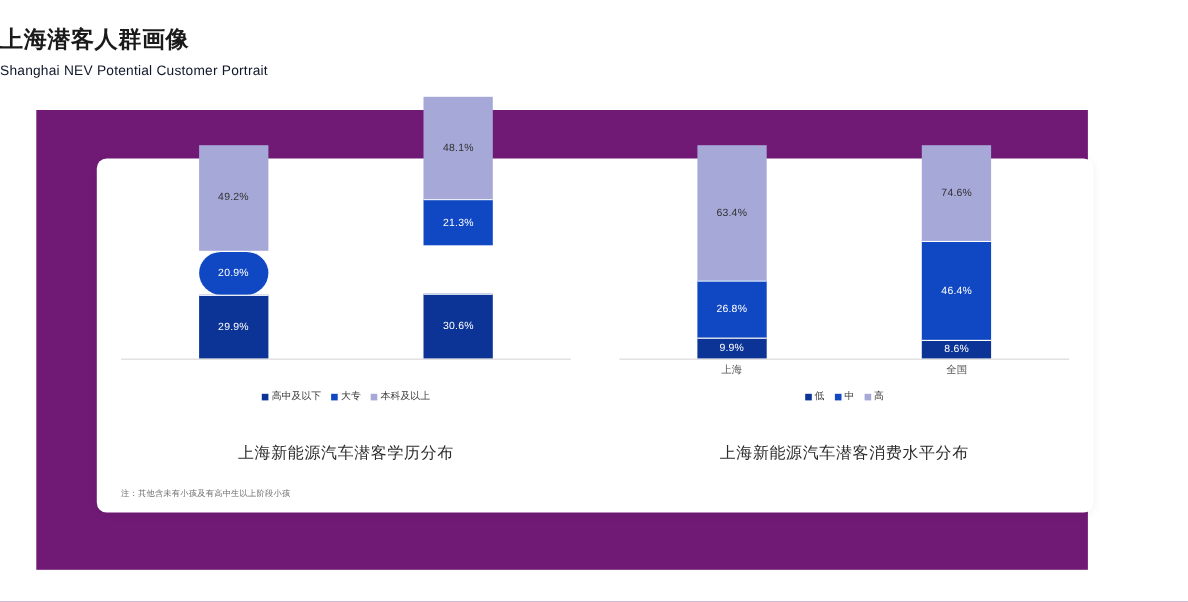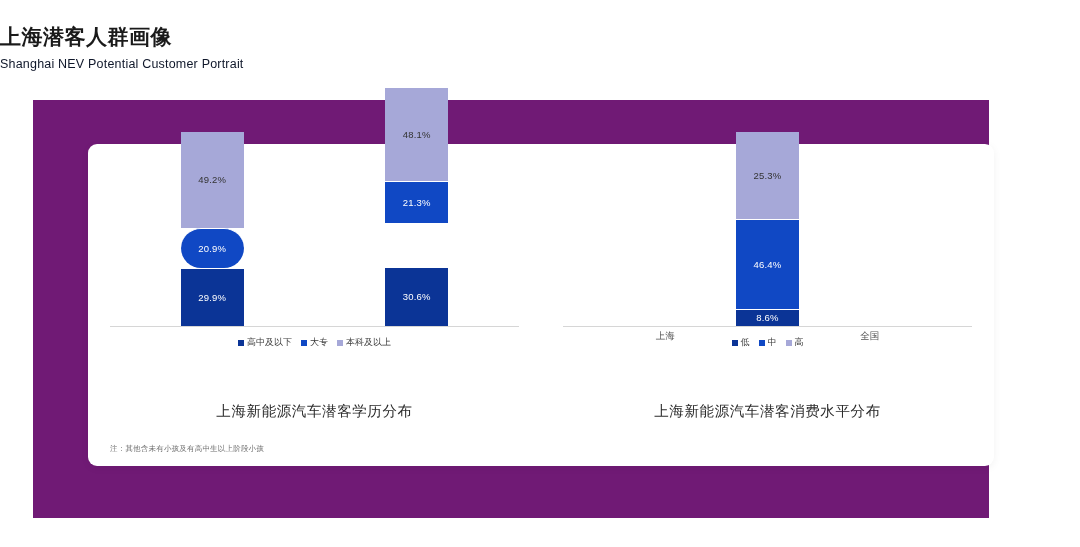--- a/index.html
+++ b/index.html
@@ -141,21 +141,21 @@
     text-align: center;
     font-size: 9.5px;
     color: #555555;
   }
 
   
   .legend {
     position: absolute;
     left: 0;
     right: 0;
-    top: 192px;
+    top: 210px;
     display: flex;
     justify-content: center;
     align-items: center;
     gap: 9px;
   }
   .legend-item {
     display: flex;
     align-items: center;
     gap: 3px;
   }
@@ -253,22 +253,33 @@
                 <span class="legend-label">本科及以上</span>
               </div>
             </div>
           <div class="caption">上海新能源汽车潜客学历分布</div>
         </div>
 
         <div class="chart-block">
           <div class="plot">
             <div class="bars">
                 <div class="bar">
+                  <div class="seg light" style="background: rgb(166, 168, 216); height: 122.806px;">
+                    <span class="seg-label">63.4%</span>
+                  </div>
+                  <div class="seg mid" style="background: rgb(16, 72, 196); height: 51.9116px;">
+                    <span class="seg-label">26.8%</span>
+                  </div>
+                  <div class="seg dark" style="background: rgb(11, 52, 150); height: 19.1763px;">
+                    <span class="seg-label">9.9%</span>
+                  </div>
+                </div>
+                <div class="bar">
                   <div class="seg light" style="background: rgb(166, 168, 216); height: 87.165px;">
-                    <span class="seg-label">25.3%</span>
+                    <span class="seg-label">74.6%</span>
                   </div>
                   <div class="seg mid" style="background: rgb(16, 72, 196); height: 89.8768px;">
                     <span class="seg-label">46.4%</span>
                   </div>
                   <div class="seg dark" style="background: rgb(11, 52, 150); height: 16.6582px;">
                     <span class="seg-label">8.6%</span>
                   </div>
                 </div>
               </div>
             <div class="axis-line"></div>

